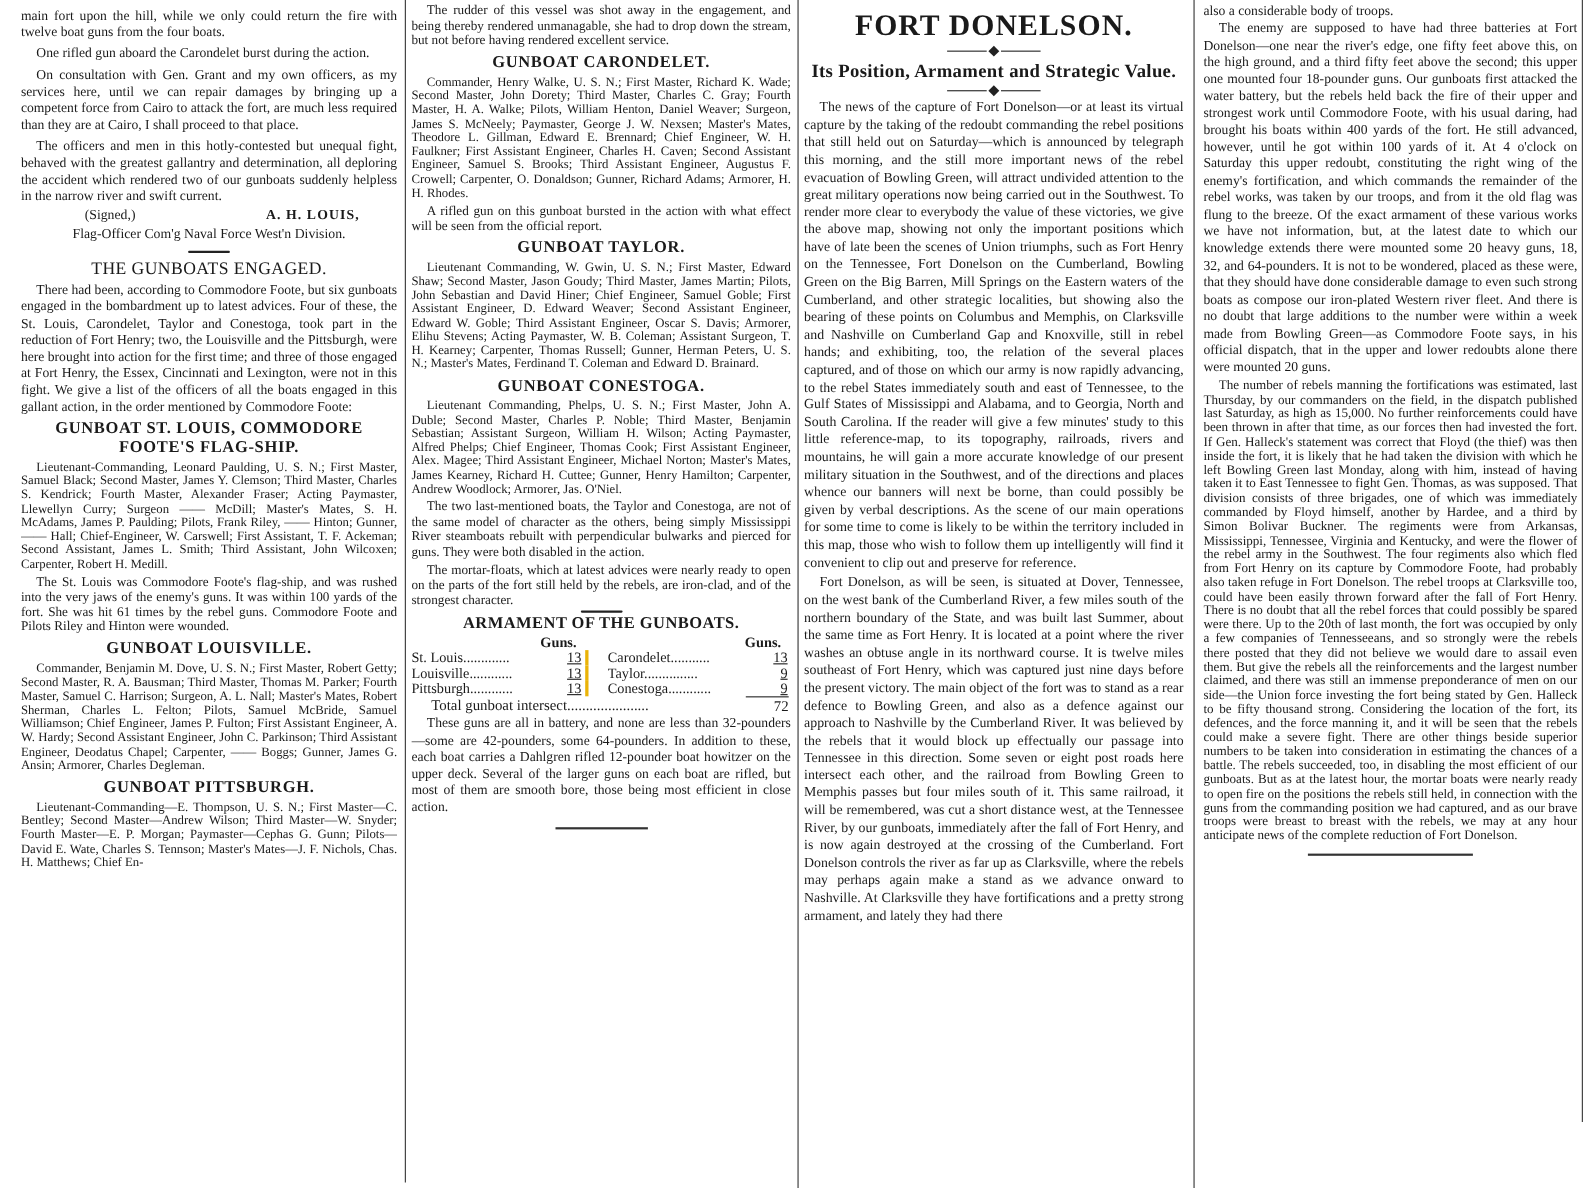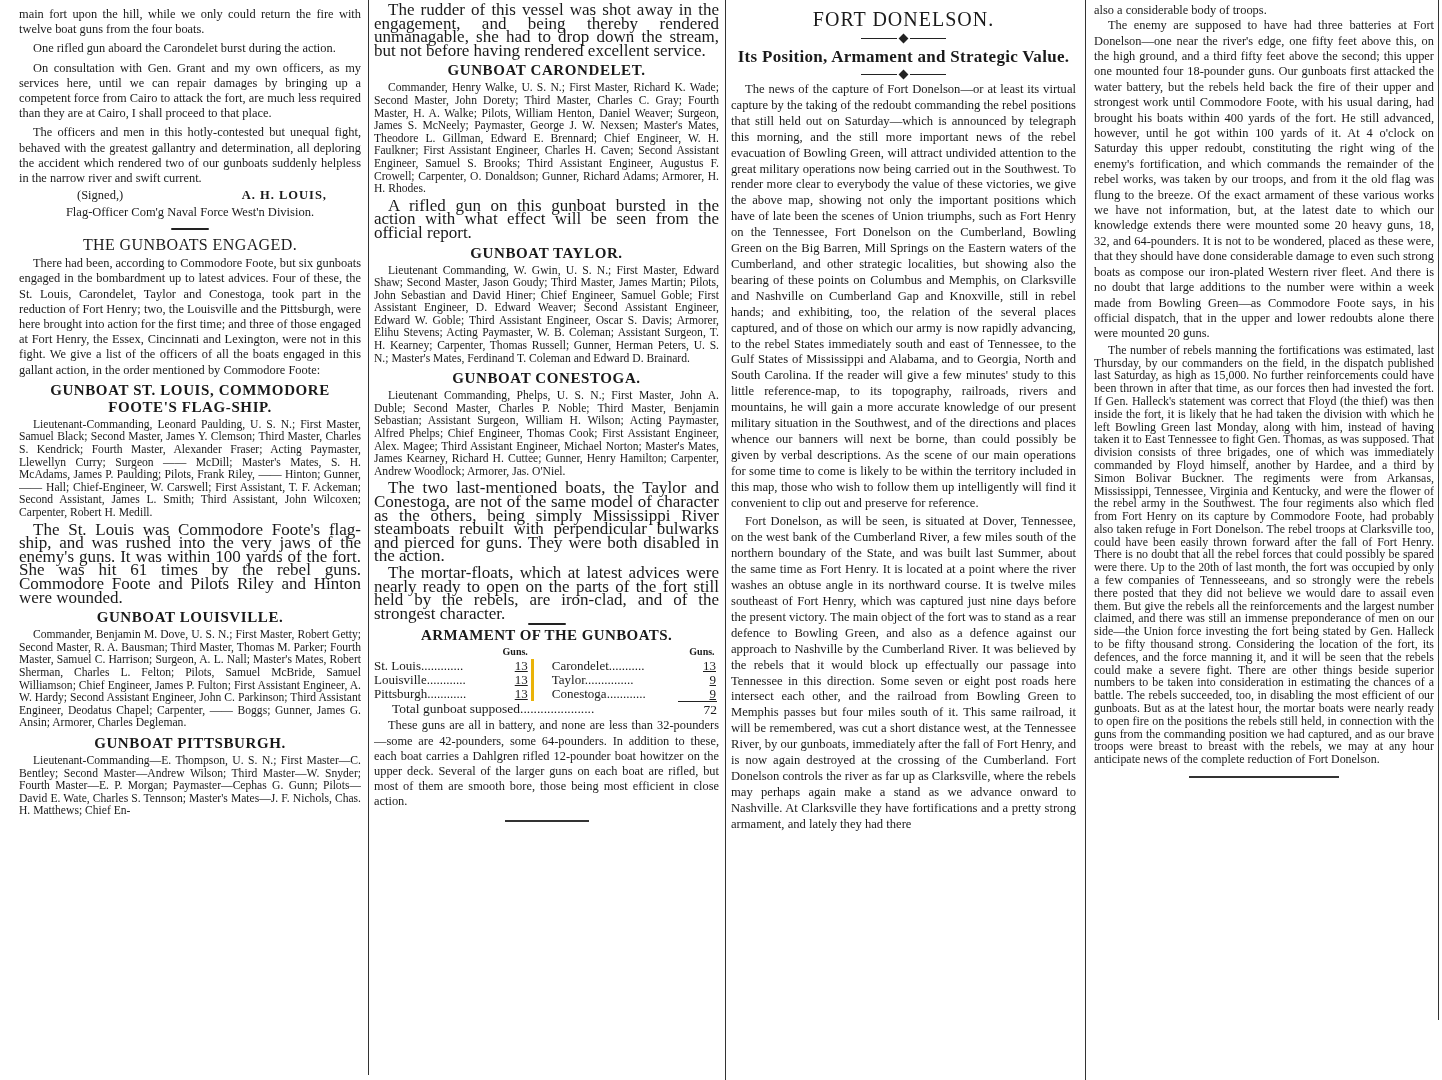--- a/index.html
+++ b/index.html
@@ -6,37 +6,37 @@
   body { width: 1442px; height: 1080px; overflow: hidden; position: relative;
          font-family: "Liberation Serif", "DejaVu Serif", serif; color: #1a1a1a; }
   .page { position: absolute; left: 1px; top: 0; width: 1442px; height: 1080px; }
   .col { position: absolute; top: 0; height: 1080px; overflow: hidden; box-sizing: border-box; }
   .rule { position: absolute; top: 0; width: 1px; background: #333; }
   .c1 { left: 18px; width: 342px; }
   .c2 { left: 373px; width: 345px; }
   .c3 { left: 730px; width: 345px; }
   .c4 { left: 1093px; width: 340px; }
   p { margin: 0; font-size: 12.4px; line-height: 15.2px; text-align: justify; text-indent: 14px; hyphens: auto; }
-  .dense p { font-size: 17px; line-height: 13.6px; }
+  .dense p { font-size: 12px; line-height: 13.6px; }
   .tight { font-size: 11.6px !important; line-height: 12.6px !important; }
   .first { text-indent: 0; }
   .hd { text-align: center; font-weight: bold; font-size: 15px; letter-spacing: 0.6px; margin: 5px 0 3px; text-indent: 0; }
   .hd-lg { text-align: center; font-size: 16px; letter-spacing: 0.4px; margin: 6px 0 2px; }
   .sig { display: flex; justify-content: space-between; font-size: 12.5px; padding: 0 34px 0 58px; margin-top: 2px; }
   .sig2 { text-align: center; font-size: 12.5px; margin-top: 2px; }
   .dash { width: 38px; height: 2px; background: #222; margin: 8px auto 6px; border-radius: 1px; }
-  .title { text-align: center; font-size: 20px; font-weight: normal; letter-spacing: 1px; margin: 8px 0 0; }
+  .title { text-align: center; font-size: 27px; font-weight: bold; letter-spacing: 1px; margin: 8px 0 0; }
   .orn { display: flex; align-items: center; justify-content: center; margin: 4px 0; }
   .orn span.line { width: 36px; height: 1.5px; background: #222; }
   .orn span.dot { width: 7px; height: 7px; background: #222; transform: rotate(45deg); margin: 0 3px; }
   .subtitle { text-align: center; font-size: 17px; font-weight: bold; line-height: 21px; letter-spacing: 0.3px; }
   .arm-title { text-align: center; font-size: 15px; letter-spacing: 0.4px; margin: 2px 0 1px; font-weight: bold; }
   .arm-table { width: 100%; font-size: 13px; line-height: 14px; border-collapse: collapse; }
   .arm-table td { padding: 0; }
-  .arm-table .gh { font-size: 10px; font-weight: bold; text-align: center; }
+  .arm-table .gh { font-size: 13px; font-weight: bold; text-align: left; }
   .arm-table .num { text-align: right; padding-right: 3px; text-decoration: underline; }
   .arm-table .sep { border-left: 3px solid #eab308; padding-left: 18px; }
   .arm-total { font-size: 13.5px; text-indent: 18px; display: flex; justify-content: space-between; padding-right: 2px; border-top: 0; }
   .arm-total .tv { border-top: 1px solid #222; padding-left: 8px; }
   .bottom-dash { width: 150px; height: 2px; background: #333; margin: 10px auto 0; }
 </style>
 </head>
 <body>
 
 <div class="page">
@@ -107,21 +107,21 @@
       </tr>
       <tr>
         <td><span>Pittsburgh</span>............</td>
         <td class="num">13</td>
         <td class="sep"><span>Conestoga</span>............</td>
         <td class="num" style="text-decoration:underline;">9</td>
       </tr>
     </tbody>
       </table>
     <div class="arm-total">
-      <span><span>Total gunboat supposed</span>......................</span>
+      <span><span>Total gunboat intersect</span>......................</span>
       <span class="tv">72</span>
     </div>
     <p>These guns are all in battery, and none are less than 32-pounders—some are 42-pounders, some 64-pounders. In addition to these, each boat carries a Dahlgren rifled 12-pounder boat howitzer on the upper deck. Several of the larger guns on each boat are rifled, but most of them are smooth bore, those being most efficient in close action.</p>
     <div class="bottom-dash" style="width:84px;"></div>
   </div>
 
   <div class="col c3">
     <div class="title">FORT DONELSON.</div>
     <div class="orn">
         <span class="line"></span>

